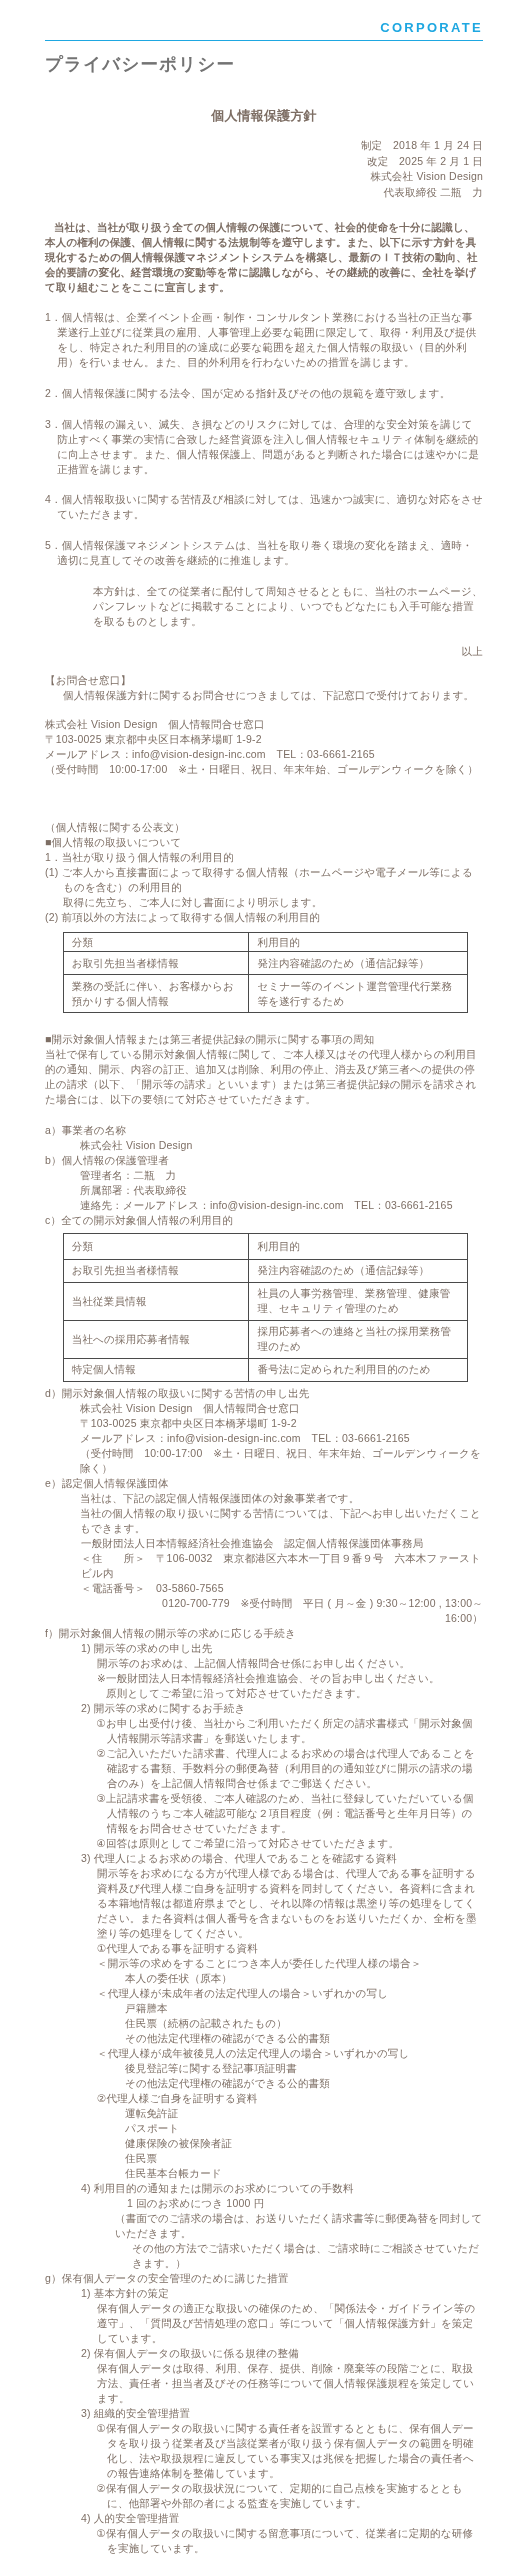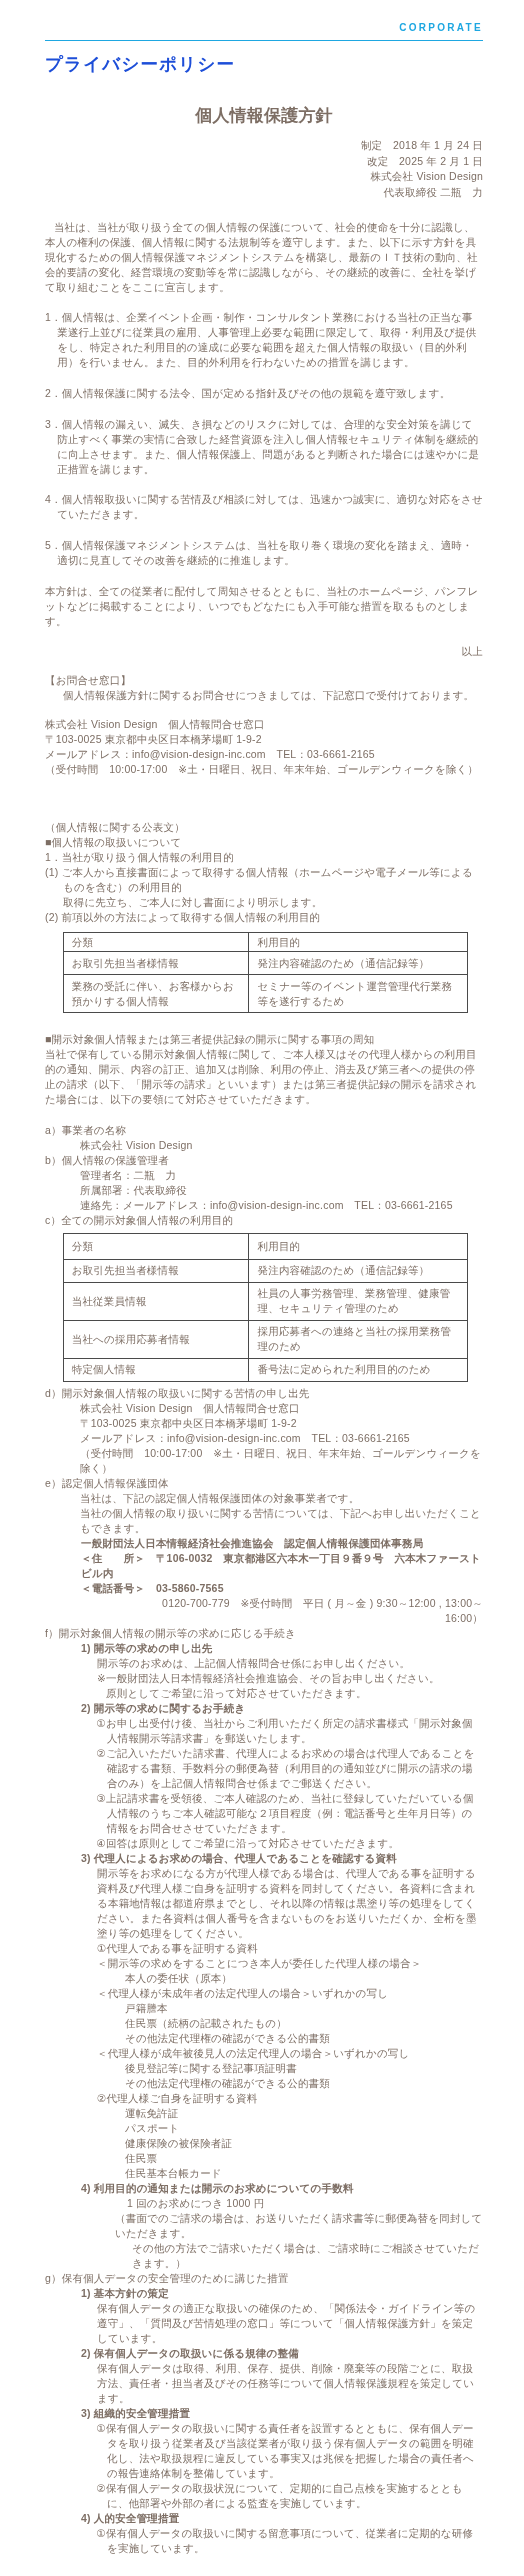--- a/index.html
+++ b/index.html
@@ -4,39 +4,39 @@
 <style>
   html,body{margin:0;padding:0;background:#ffffff;}
   .page{
     width:525px;height:2576px;overflow:hidden;background:#ffffff;
     color:#7d6e64;
     font-family:"Liberation Sans","DejaVu Sans",sans-serif;
     font-size:10.5px;line-height:15px;letter-spacing:0.2px;
     box-sizing:border-box;
   }
   .content{padding:23px 42px 0 45px;}
-  .corporate{color:#1ea7e1;font-weight:bold;text-align:right;font-size:10px;letter-spacing:2.3px;line-height:9.3px;}
+  .corporate{color:#1ea7e1;font-weight:bold;text-align:right;font-size:13px;letter-spacing:2.3px;line-height:9.3px;}
   .divider{border-bottom:1.2px solid #1ea7e1;margin-top:7.6px;}
-  .page-title{color:#1d4ed8;font-size:17.5px;font-weight:bold;line-height:21px;letter-spacing:1.2px;margin-top:13px;}
-  .doc-title{text-align:center;font-weight:bold;font-size:17px;margin-top:33px;}
+  .page-title{color:#737373;font-size:17.5px;font-weight:bold;line-height:21px;letter-spacing:1.2px;margin-top:13px;}
+  .doc-title{text-align:center;font-weight:bold;font-size:13px;margin-top:33px;}
   .meta{text-align:right;line-height:15.7px;margin-top:15px;}
   .intro{margin-top:19px;text-indent:0.85em;}
   .dist{margin-top:15.7px;}
   .right{text-align:right;}
   .ln{min-height:15px;}
   .decl{margin-top:15.7px;padding-left:12.2px;text-indent:-12.2px;}
   .mt1{margin-top:15px;}
   .gap{margin-top:16.3px;}
   .gap24{margin-top:14px;}
   .gap32{margin-top:18.7px;}
   .gap74{margin-top:43px;}
   .gapS{margin-top:4.1px;}
   .i31{padding-left:18px;}
   .i60{padding-left:35px;}
-  .i62{padding-left:36px;font-weight:bold;}
+  .i62{padding-left:36px;}
   .i89{padding-left:52px;}
   .i105{padding-left:61px;}
   .i120{padding-left:70px;}
   .i137{padding-left:80px;}
   .i140{padding-left:82px;}
   .i150{padding-left:87px;}
   .i170{padding-left:99px;text-align:right;}
   .h31{padding-left:18px;text-indent:-18px;}
   .hsub{padding-left:62px;text-indent:-10.5px;}
   .info-table{border-collapse:collapse;width:405px;margin:7px 0 0 17.5px;border:1.2px solid #4a4a4a;}
@@ -61,31 +61,31 @@
 
     <div class="doc-title">個人情報保護方針</div>
 
     <div class="meta">
         <div class="ln ">制定　2018 年 1 月 24 日</div>
         <div class="ln ">改定　2025 年 2 月 1 日</div>
         <div class="ln ">株式会社 Vision Design</div>
         <div class="ln ">代表取締役 二瓶　力</div>
       </div>
 
-    <p class="intro ln" style="margin-bottom:0;">当社は、当社が取り扱う全ての個人情報の保護について、社会的使命を十分に認識し、本人の権利の保護、個人情報に関する法規制等を遵守します。また、以下に示す方針を具現化するための個人情報保護マネジメントシステムを構築し、最新のＩＴ技術の動向、社会的要請の変化、経営環境の変動等を常に認識しながら、その継続的改善に、全社を挙げて取り組むことをここに宣言します。</p>
+    <p class="intro ln" style="margin-bottom:0;font-weight:bold;">当社は、当社が取り扱う全ての個人情報の保護について、社会的使命を十分に認識し、本人の権利の保護、個人情報に関する法規制等を遵守します。また、以下に示す方針を具現化するための個人情報保護マネジメントシステムを構築し、最新のＩＴ技術の動向、社会的要請の変化、経営環境の変動等を常に認識しながら、その継続的改善に、全社を挙げて取り組むことをここに宣言します。</p>
 
     <div>
         <div class="ln decl">1．個人情報は、企業イベント企画・制作・コンサルタント業務における当社の正当な事業遂行上並びに従業員の雇用、人事管理上必要な範囲に限定して、取得・利用及び提供をし、特定された利用目的の達成に必要な範囲を超えた個人情報の取扱い（目的外利用）を行いません。また、目的外利用を行わないための措置を講じます。</div>
         <div class="ln decl">2．個人情報保護に関する法令、国が定める指針及びその他の規範を遵守致します。</div>
         <div class="ln decl">3．個人情報の漏えい、滅失、き損などのリスクに対しては、合理的な安全対策を講じて防止すべく事業の実情に合致した経営資源を注入し個人情報セキュリティ体制を継続的に向上させます。また、個人情報保護上、問題があると判断された場合には速やかに是正措置を講じます。</div>
         <div class="ln decl">4．個人情報取扱いに関する苦情及び相談に対しては、迅速かつ誠実に、適切な対応をさせていただきます。</div>
         <div class="ln decl">5．個人情報保護マネジメントシステムは、当社を取り巻く環境の変化を踏まえ、適時・適切に見直してその改善を継続的に推進します。</div>
       </div>
 
-    <p class="dist ln" style="margin-bottom:0;">本方針は、全ての従業者に配付して周知させるとともに、当社のホームページ、パンフレットなどに掲載することにより、いつでもどなたにも入手可能な措置を取るものとします。</p>
+    <p class="dist ln" style="margin-bottom:0;margin-left:48px;">本方針は、全ての従業者に配付して周知させるとともに、当社のホームページ、パンフレットなどに掲載することにより、いつでもどなたにも入手可能な措置を取るものとします。</p>
 
     <div class="ln right mt1">以上</div>
 
     <div class="ln mt1 gap24">【お問合せ窓口】</div>
     <div class="ln i31">個人情報保護方針に関するお問合せにつきましては、下記窓口で受付けております。</div>
     <div class="gap24">
         <div class="ln ">株式会社 Vision Design　個人情報問合せ窓口</div>
         <div class="ln ">〒103-0025 東京都中央区日本橋茅場町 1-9-2</div>
         <div class="ln ">メールアドレス：info@vision-design-inc.com　TEL：03-6661-2165</div>
         <div class="ln ">（受付時間　10:00-17:00　※土・日曜日、祝日、年末年始、ゴールデンウィークを除く）</div>

